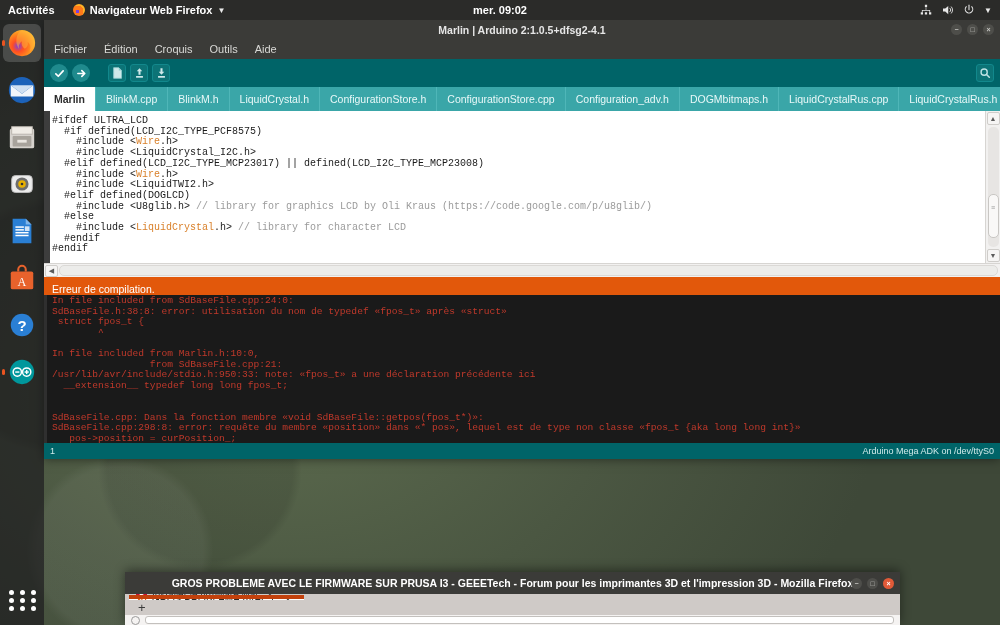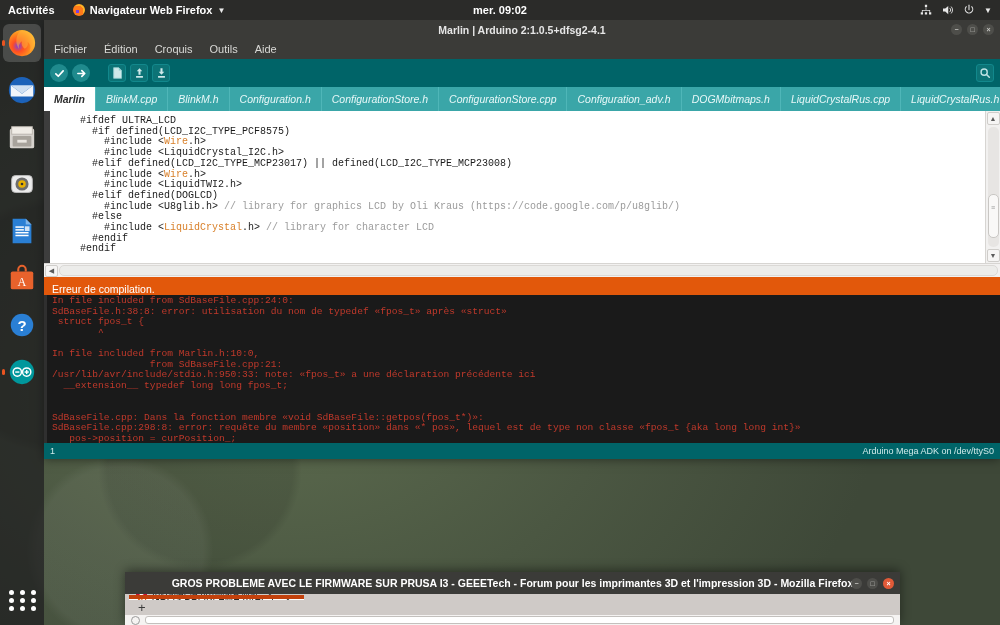--- a/index.html
+++ b/index.html
@@ -113,36 +113,35 @@
   }
   .tbtn.round { border-radius:50%; background:#1f8a8d; }
   .tbtn.square { background:#0c7376; border:1px solid #12888c;}
   .tb-gap { width:10px; }
   .tb-right { margin-left:auto; }
 
   .tabbar {
     height:24px; background:#3aa6a8;
     display:flex; align-items:stretch; font-size:10.5px;
     overflow:hidden;
-    font-style:italic;
   }
   .tab {
     display:flex;align-items:center; padding:0 10px;
     color:#e8f8f8; border-right:1px solid #4fb6b8;
     white-space:nowrap;
   }
   .tab.active { background:#ffffff; color:#2d2d2d; font-weight:bold; }
 
   
   .editor-wrap { position:relative; background:#ffffff; height:152px; display:flex; }
   .gutter { width:6px; background:#3d3d3d; }
   .code {
-    flex:1; overflow:hidden; padding:5px 0 0 10px;
+    flex:1; overflow:hidden; padding:5px 0 0 2px;
     font-family:"Liberation Mono", monospace; font-size:10px; line-height:10.7px;
-    color:#1b1b1b; white-space:pre;margin-left:20px;
+    color:#1b1b1b; white-space:pre;
   }
   .code .k { color:#1b1b1b; }
   .code .inc { color:#d9802a; }
   .code .cm { color:#9b9b9b; }
   .vscroll {
     width:15px; background:#f2f1f0; border-left:1px solid #d7d5d2;
     display:flex; flex-direction:column; align-items:center;
   }
   .vs-arrow { width:13px;height:13px;background:#f6f5f4;border:1px solid #cfcdca;border-radius:2px;
       display:flex;align-items:center;justify-content:center;font-size:7px;color:#5b5b5b;margin:1px 0;}
@@ -406,21 +405,21 @@
       <div class="tab active">
           <span>Marlin</span>
         </div>
       <div class="tab">
           <span>BlinkM.cpp</span>
         </div>
       <div class="tab">
           <span>BlinkM.h</span>
         </div>
       <div class="tab">
-          <span>Configuration.h</span>
+          <span>LiquidCrystal.h</span>
         </div>
       <div class="tab">
           <span>ConfigurationStore.h</span>
         </div>
       <div class="tab">
           <span>ConfigurationStore.cpp</span>
         </div>
       <div class="tab">
           <span>Configuration_adv.h</span>
         </div>

